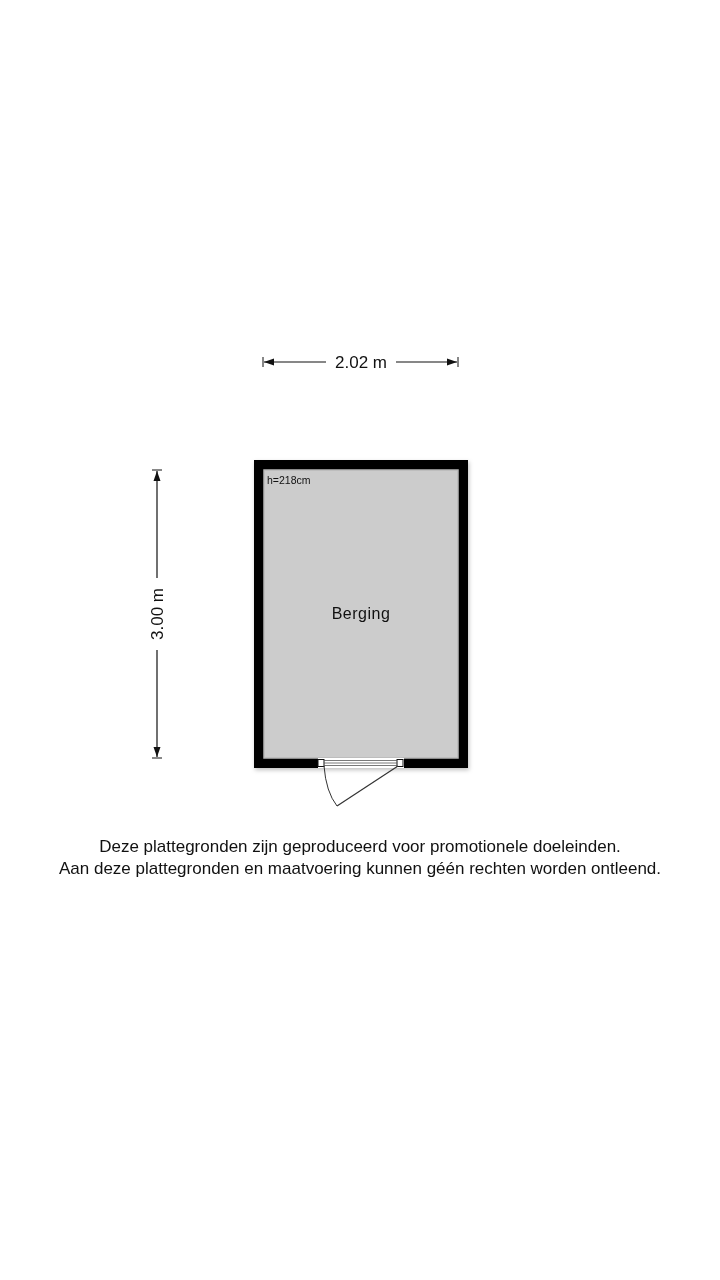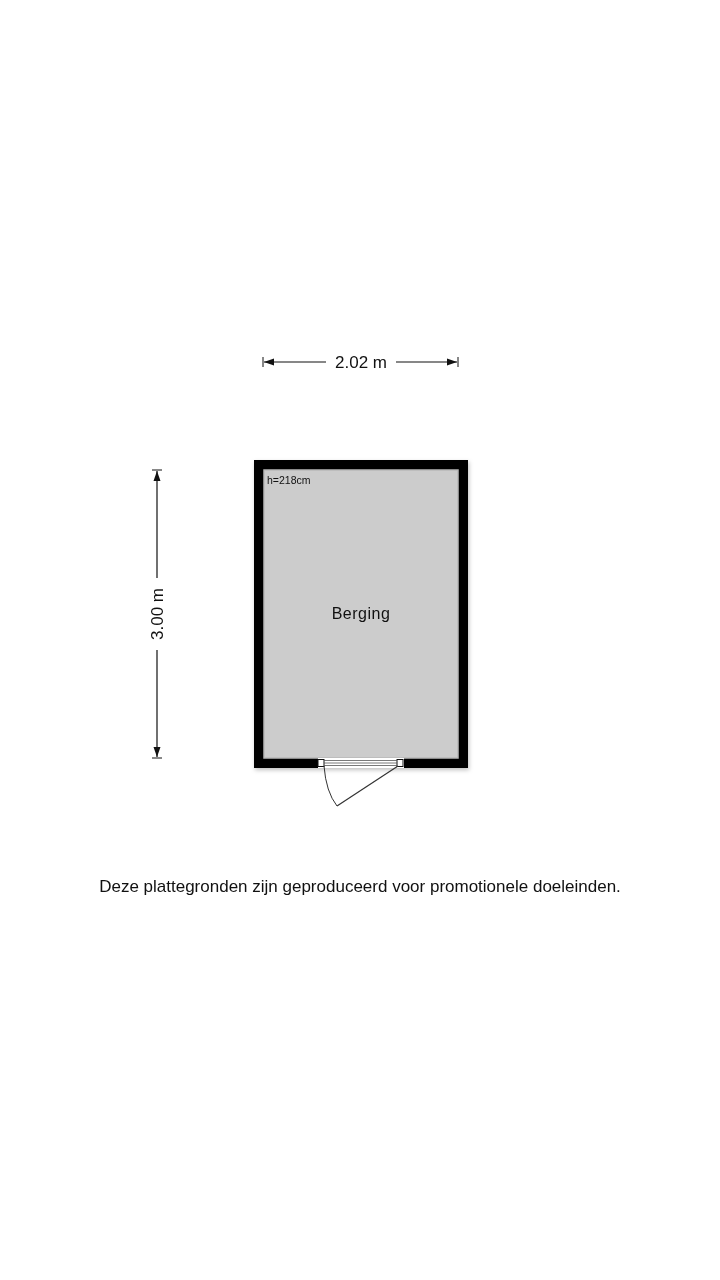--- a/index.html
+++ b/index.html
@@ -2,21 +2,21 @@
 <html><head>
   <meta charset="utf-8">
   <style>
     html, body { margin: 0; padding: 0; background: #ffffff; }
     body { width: 720px; height: 1280px; position: relative; overflow: hidden;
            font-family: "Liberation Sans", sans-serif; color: #111; }
     #plan { position: absolute; left: 0; top: 0; width: 720px; height: 1280px; }
     .dim-text { font-family: "Liberation Sans", sans-serif; font-size: 17px; fill: #111; }
     .room-label { font-family: "Liberation Sans", sans-serif; font-size: 16px; fill: #111; letter-spacing: 0.5px; }
     .height-label { font-family: "Liberation Sans", sans-serif; font-size: 10.5px; fill: #111; }
-    .disclaimer { position: absolute; left: 0; top: 876px; width: 720px; text-align: center;
+    .disclaimer { position: absolute; left: 0; top: 836px; width: 720px; text-align: center;
                   font-size: 17px; line-height: 22px; color: #111; }
     .disclaimer div { white-space: nowrap; }
   </style>
 </head>
 <body>
 
 <svg id="plan" viewBox="0 0 720 1280" xmlns="http://www.w3.org/2000/svg">
   <defs>
     <filter id="shadow" x="-10%" y="-10%" width="120%" height="120%">
       <feDropShadow dx="1" dy="2" stdDeviation="2" flood-color="#000" flood-opacity="0.25"></feDropShadow>
@@ -64,13 +64,14 @@
 
       <line x1="398" y1="766" x2="337" y2="806" stroke="#333" stroke-width="1.2"></line>
 
       <path d="M324,766 Q326,792 337,806" fill="none" stroke="#333" stroke-width="1"></path>
     </g>
   </g>
 </svg>
 
 <div class="disclaimer">
   <div>Deze plattegronden zijn geproduceerd voor promotionele doeleinden.</div>
+  <div>Aan deze plattegronden en maatvoering kunnen géén rechten worden ontleend.</div>
 </div>
 
 </body></html>

